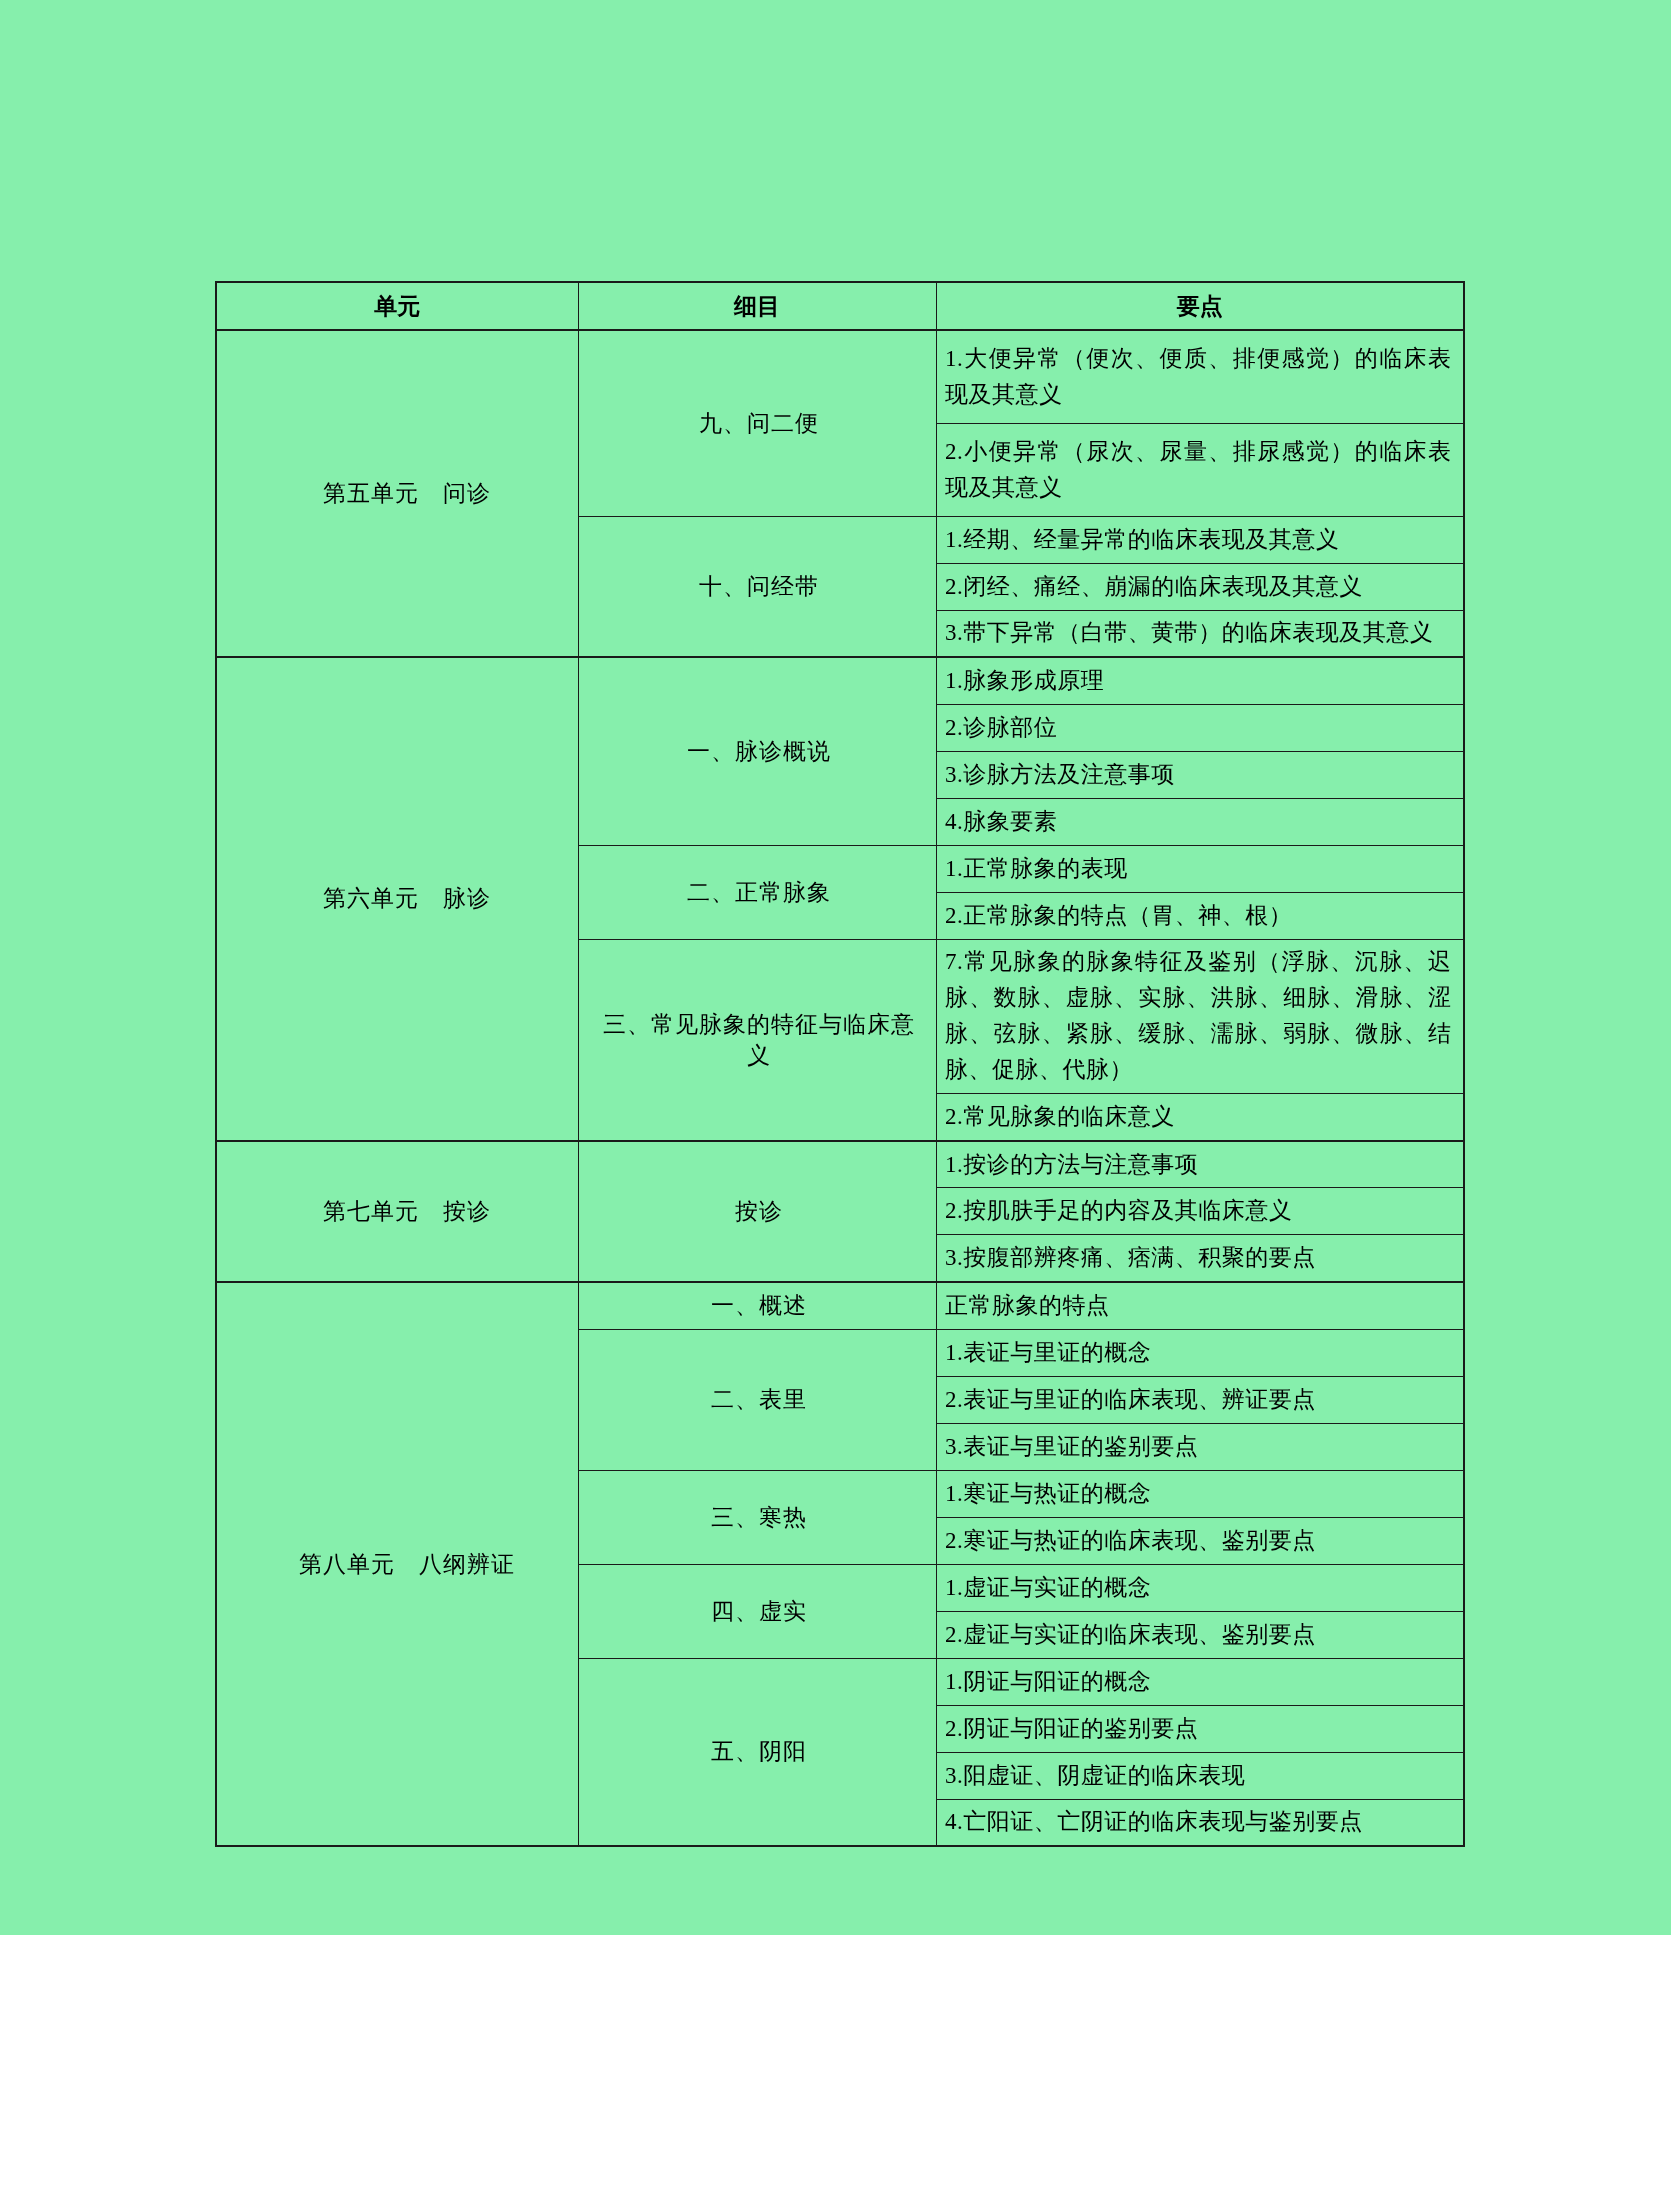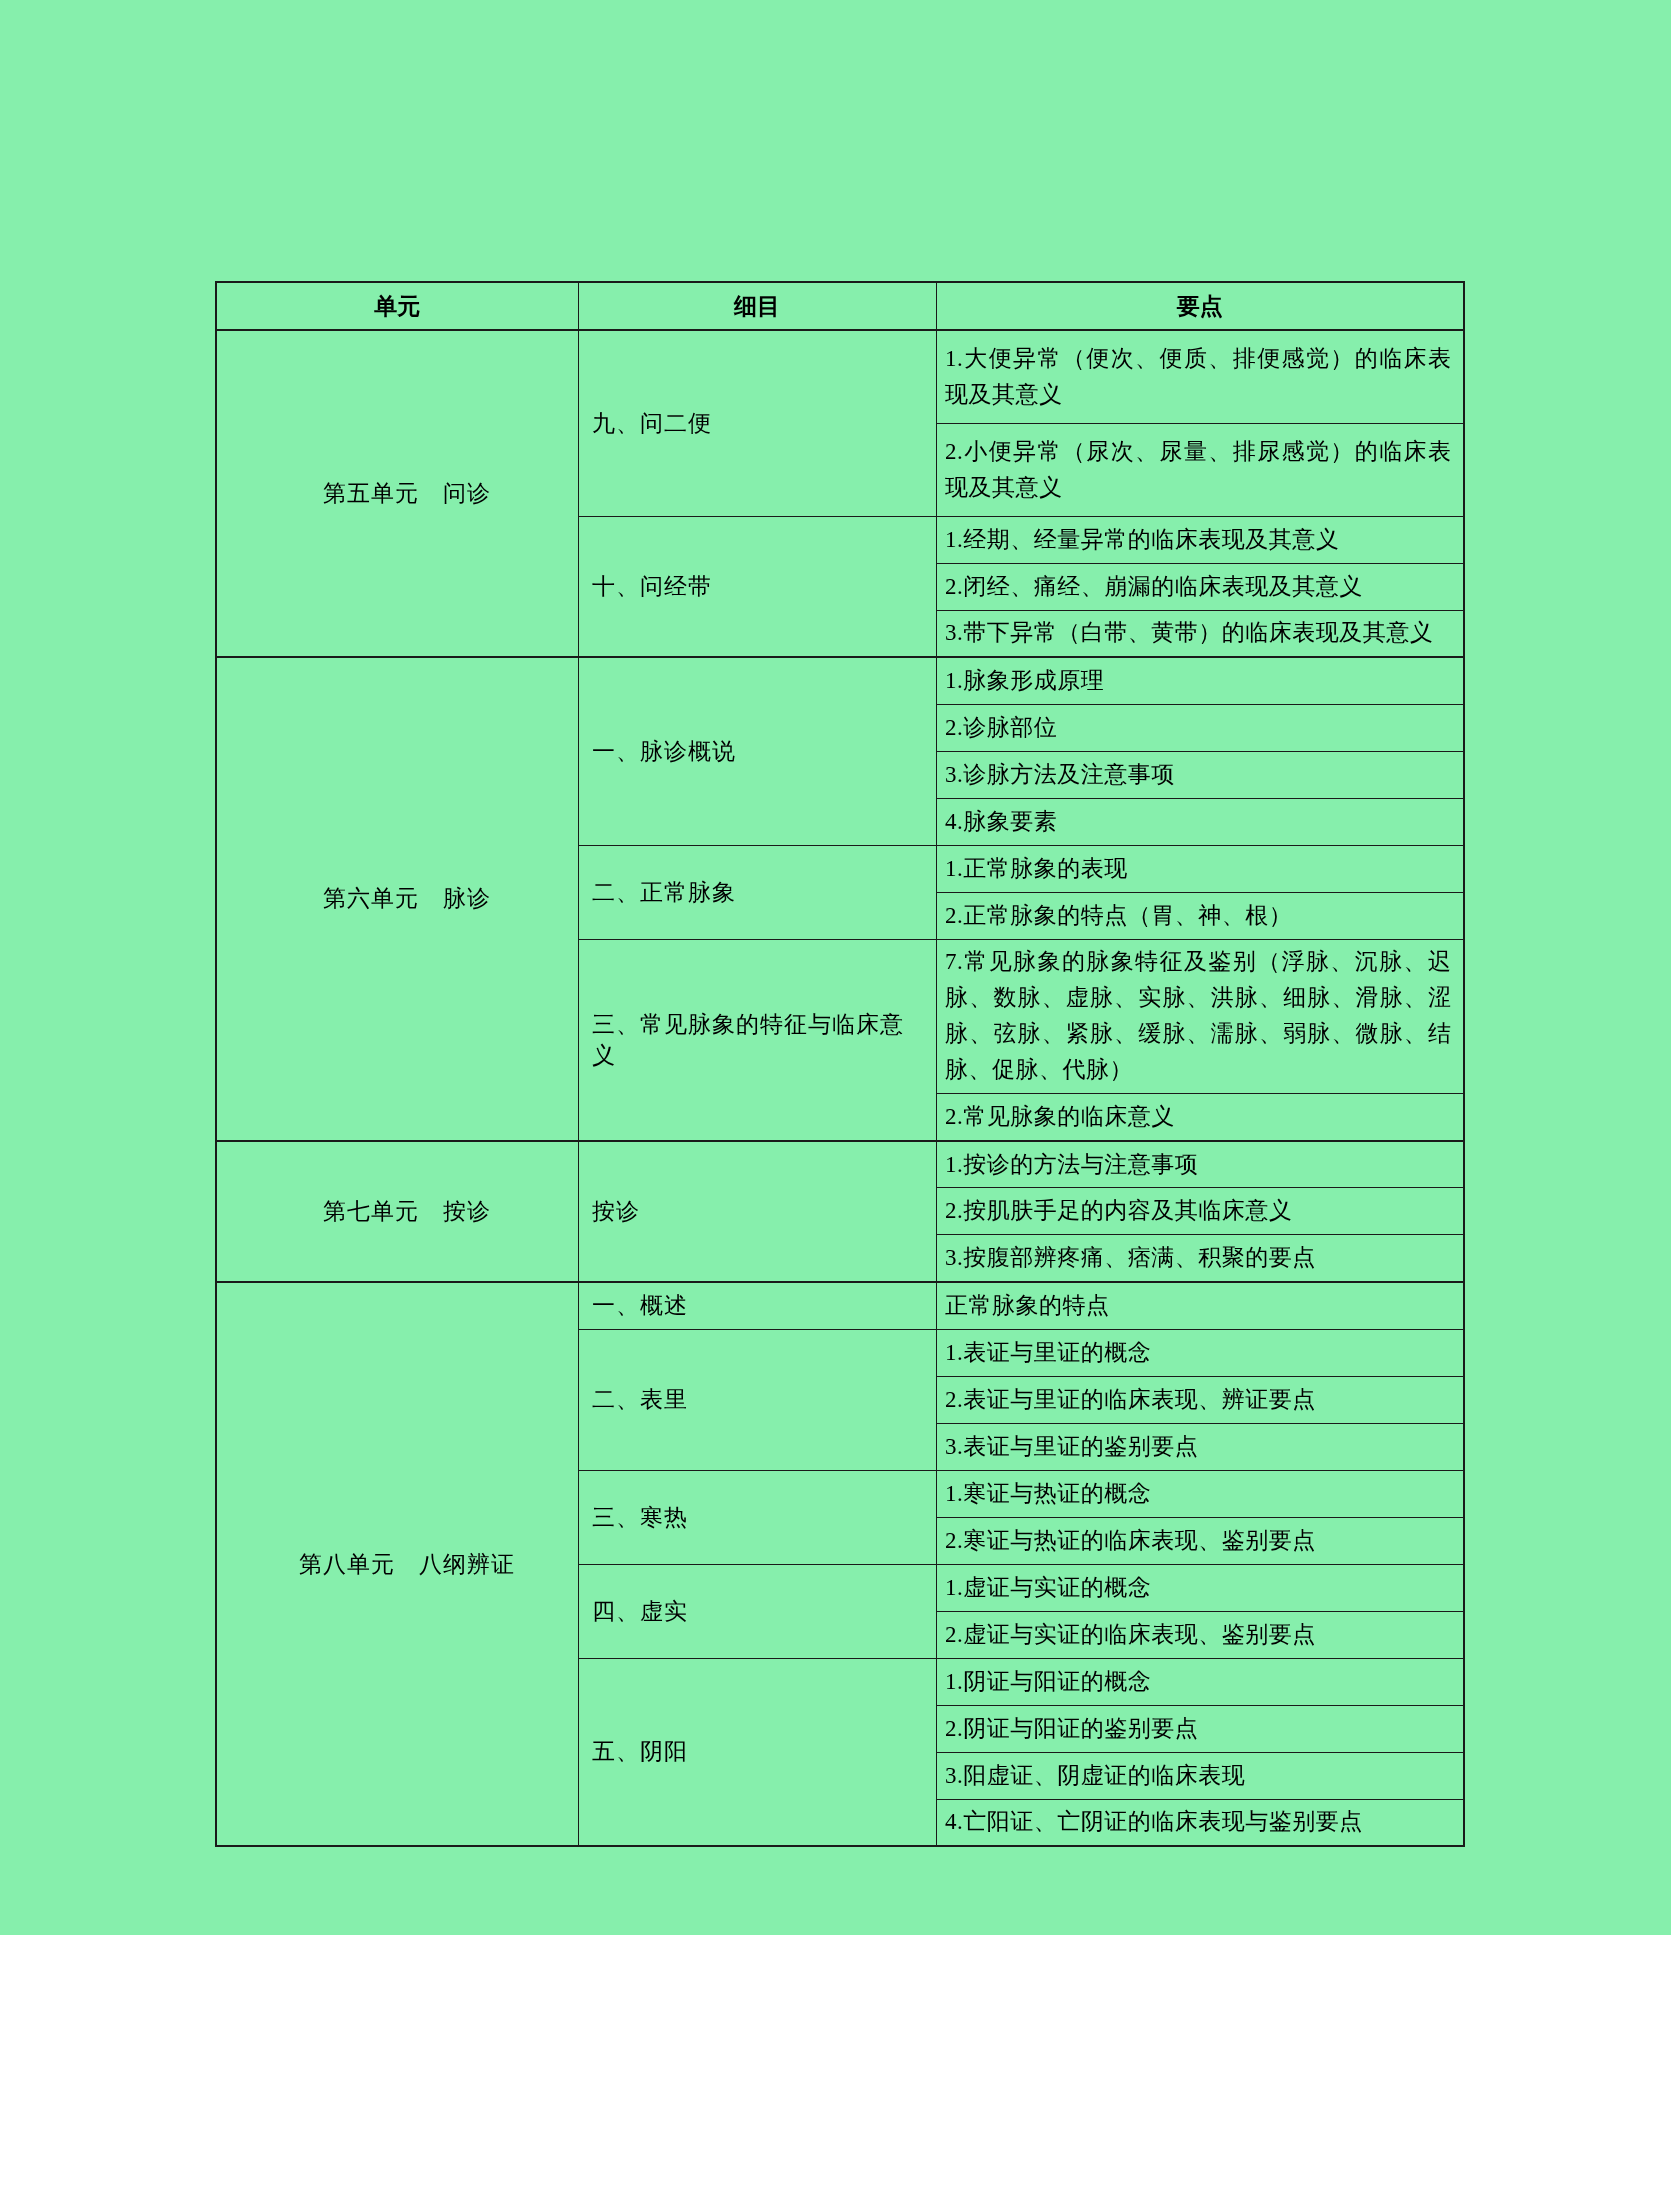--- a/index.html
+++ b/index.html
@@ -50,21 +50,21 @@
   }
   tr.section-start td { border-top: 2.9px solid #1a1a1a; }
 
   td.unit-cell {
     padding: 0 9.6px 0 29px;
     text-align: center;
     letter-spacing: 1px;
   }
   td.item-cell {
     padding: 0 9.6px 0 13.4px;
-    text-align: left;
+    text-align: center;
     letter-spacing: 1px;
   }
   td.point-cell {
     padding: 4.8px 11.5px 4.8px 8.6px;
     line-height: 36px;
     text-align: justify;
     letter-spacing: 0.5px;
   }
   td.point-cell.h1 { height: 47px; }
   td.point-cell.h2 { height: 93px; }

